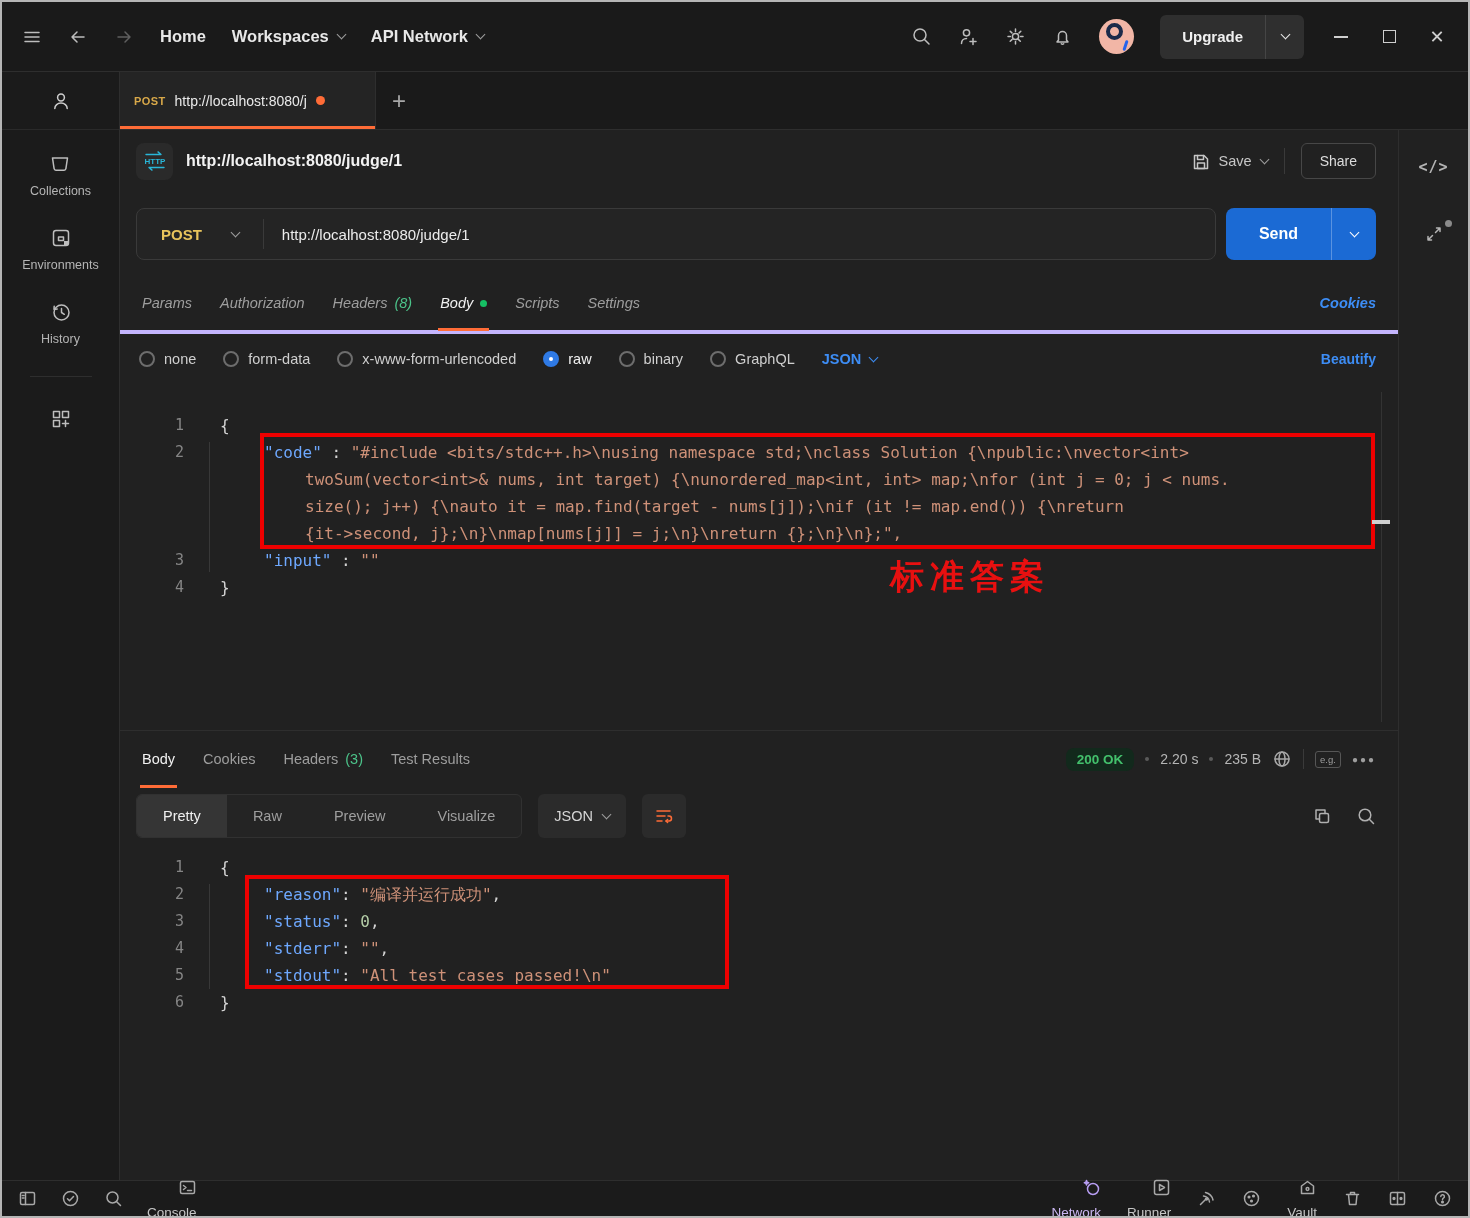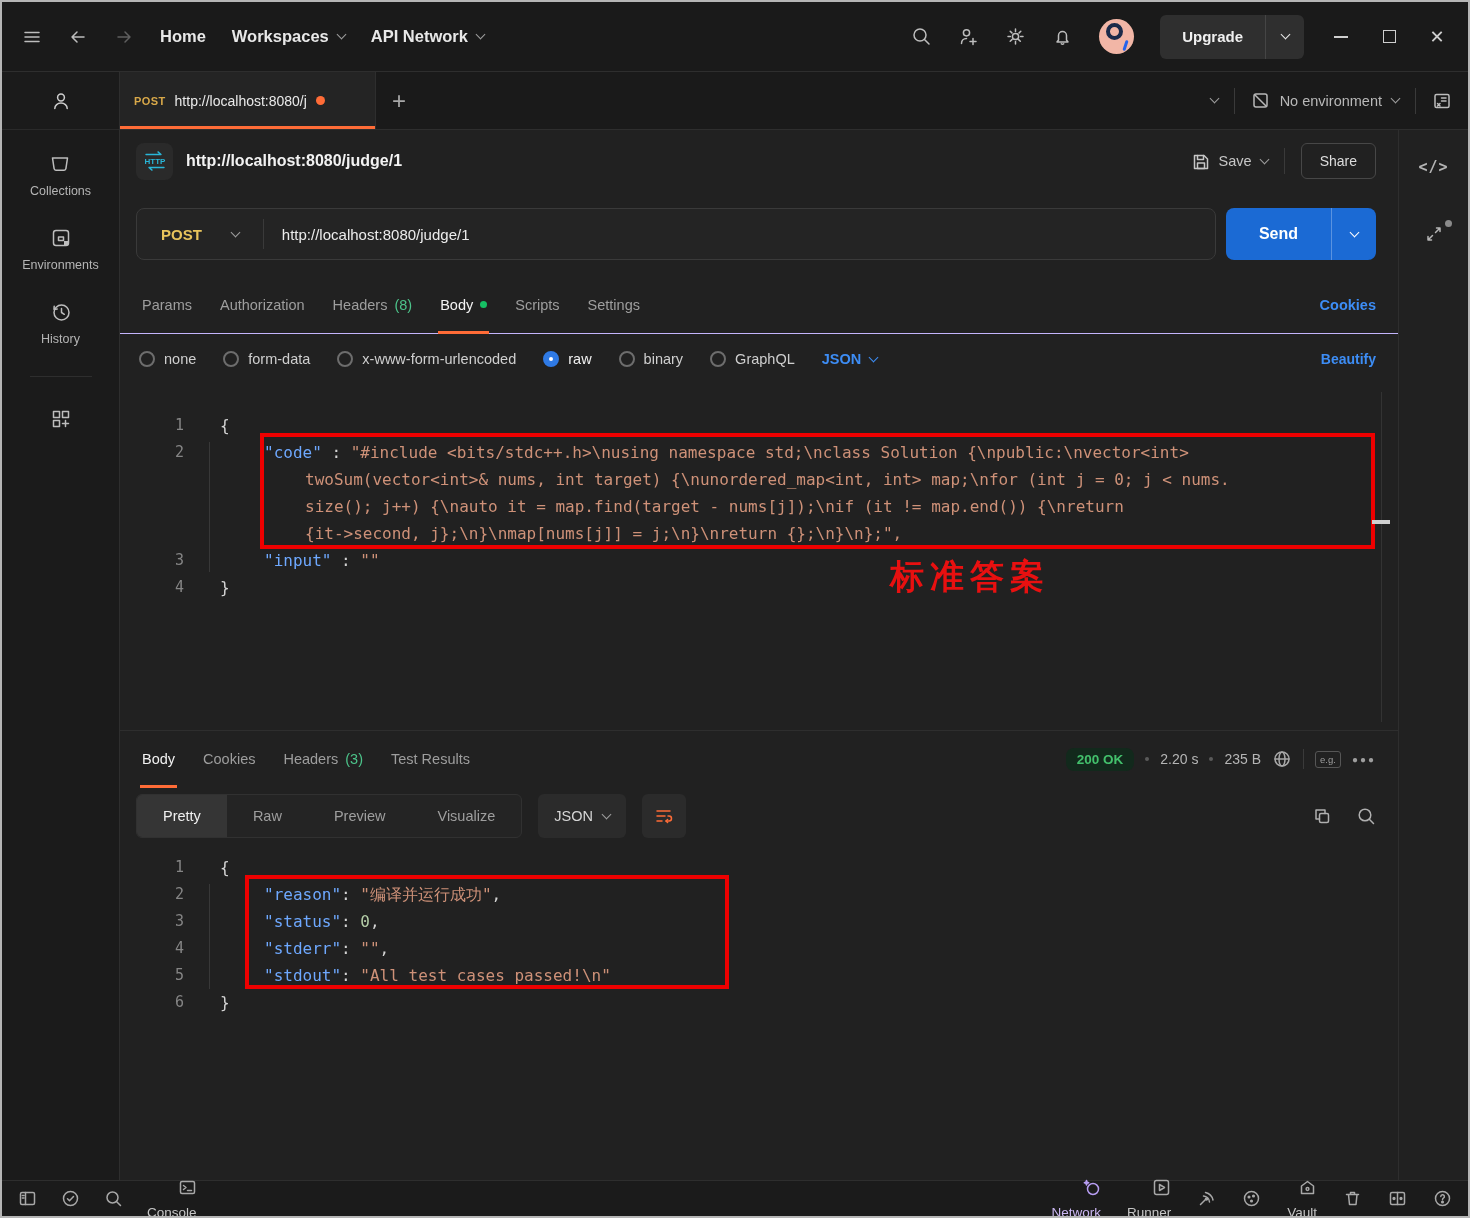--- a/index.html
+++ b/index.html
@@ -70,21 +70,21 @@
   .url-row { height:84px; flex:none; display:flex; align-items:center; gap:10px; padding:0 22px 0 16px; }
   .url-box { flex:1; height:52px; border:1px solid #3a3a3a; border-radius:8px; background:#242424; display:flex; align-items:center; }
   .method-sel { display:flex; align-items:center; gap:30px; padding:0 24px; font-size:15px; font-weight:700; color:#e8c45c; }
   .url-divider { width:1px; height:30px; background:#3a3a3a; }
   .url-text { padding:0 18px; font-size:15px; color:#ececec; }
   .send-btn { width:150px; height:52px; flex:none; background:#1b6ad4; border-radius:8px; display:flex; align-items:stretch; color:#fff; }
   .send-main { flex:1; display:flex; align-items:center; justify-content:center; font-size:16px; font-weight:700; border-right:1px solid rgba(255,255,255,.28); }
   .send-chev { width:44px; display:flex; align-items:center; justify-content:center; }
   .send-chev .chev { border-color:#fff; }
 
-  .req-tabs { height:58px; flex:none; display:flex; align-items:center; padding:0 22px 0 8px; border-bottom:1px solid #c4b5fd; }
+  .req-tabs { height:58px; flex:none; display:flex; align-items:center; padding:0 22px 0 8px; border-bottom:4px solid #c4b5fd;font-style:italic; }
   .rtab { height:100%; display:flex; align-items:center; gap:7px; padding:0 14px; font-size:14.5px; color:#9e9e9e; position:relative; }
   .rtab.active { color:#f2f2f2; }
   .rtab.active::after { content:""; position:absolute; left:12px; right:12px; bottom:-1px; height:3px; background:#ff6c37; }
   .count { color:#4cc38a; }
   .greendot { width:7px; height:7px; border-radius:50%; background:#16c064; }
   .link-blue { color:#3d8df5; font-weight:600; font-size:14.5px; }
   .ml-auto { margin-left:auto; }
 
   .body-modes { height:50px; flex:none; display:flex; align-items:center; gap:27px; padding:0 22px 0 19px; font-size:14.5px; }
   .mode { display:flex; align-items:center; gap:9px; color:#cfcfcf; }
@@ -267,39 +267,20 @@
 
     <div class="main">
 
       <div class="tabstrip">
         <div class="tab">
           <span class="tab-method">POST</span>
           <span class="tab-title">http://localhost:8080/j</span>
           <span class="unsaved-dot"></span>
         </div>
         <div class="newtab">+</div>
-        <div class="strip-right">
-          <span class="chev"></span>
-          <span class="vdiv"></span>
-          <div class="env-group">
-            <svg class="ic" width="19" height="19">
-                <rect x="3" y="3" width="13" height="13" rx="2"></rect>
-                <path d="M4.5 4.5l10 10"></path>
-              </svg>
-            <span>No environment</span>
-            <span class="chev"></span>
-          </div>
-          <span class="vdiv"></span>
-          <span class="tb-icon">
-            <svg class="ic" width="20" height="20">
-                <rect x="3" y="3.5" width="14" height="13" rx="1.5"></rect>
-                <path d="M9.5 7h4.5M9.5 10h4.5M5.5 12.5l2.5 2.5M8 12.5L5.5 15"></path>
-              </svg>
-          </span>
-        </div>
       </div>
 
       <div class="workspace">
         <div class="content">
 
           <div class="req-header">
             <span class="http-badge">
               <svg width="26" height="26" viewBox="0 0 26 26">
                 <path d="M4 6.5h15l-3-2.6M22 19.5H7l3 2.6" stroke="#29b6d8" fill="none" stroke-width="1.4" stroke-linecap="round" stroke-linejoin="round"></path>
                 <text x="13" y="16" text-anchor="middle" font-size="8" font-weight="bold" fill="#29b6d8" font-family="Liberation Sans, sans-serif">HTTP</text>

